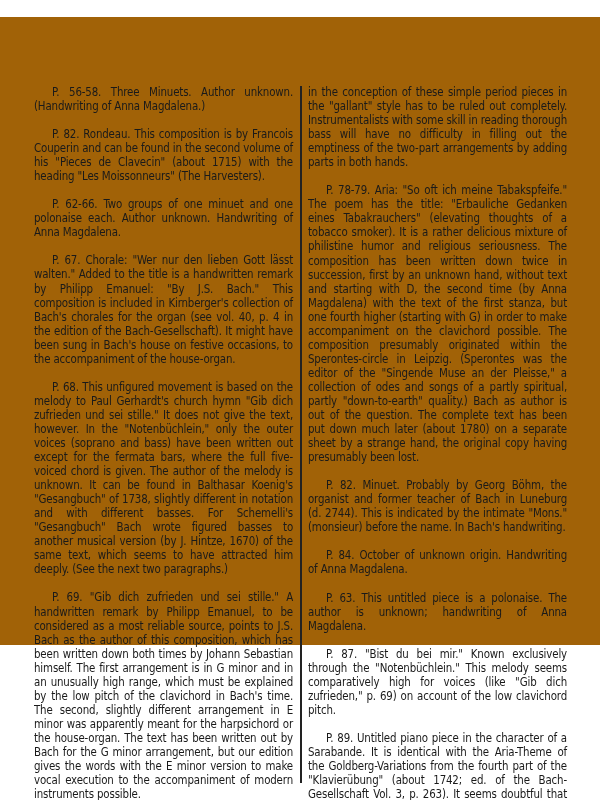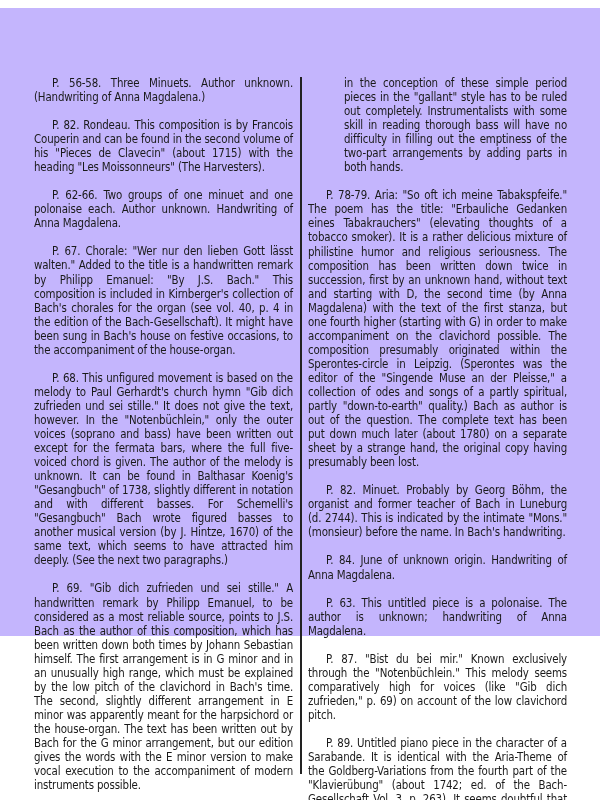--- a/index.html
+++ b/index.html
@@ -1,22 +1,22 @@
 <!DOCTYPE html>
 <html><head>
 <meta charset="utf-8">
 <style>
   html, body { margin: 0; padding: 0; background: #ffffff; }
   body { width: 600px; height: 800px; position: relative; overflow: hidden; }
-  .page { position: absolute; left: 0; top: 8px; width: 600px; height: 628px; background: #c4b5fd; }
+  .page { position: absolute; left: 0; top: 17px; width: 600px; height: 628px; background: #a16207; }
   .col { position: absolute; top: 68px; width: 259px; font-family: "DejaVu Sans Condensed", "Liberation Sans Narrow", "Liberation Sans", sans-serif; font-size: 11.4px; line-height: 14.05px; color: #1a1a1a; text-align: justify; letter-spacing: -0.15px; }
   .col-left { left: 34px; }
   .col-right { left: 308px; }
   .col p { margin: 0 0 14px 0; text-indent: 18px; hyphens: manual; }
-  .col p.cont { text-indent: 0; margin-left: 36px; }
+  .col p.cont { text-indent: 0; }
   .divider { position: absolute; left: 300px; top: 69px; width: 1.5px; height: 697px; background: #222; }
 </style>
 </head>
 <body>
 
 <div class="page">
   <div class="col col-left">
     <p>P. 56-58. Three Minuets. Author unknown. (Handwriting of Anna Magdalena.)</p>
     <p>P. 82. Rondeau. This composition is by Francois Couperin and can be found in the second volume of his "Pieces de Clavecin" (about 1715) with the heading "Les Moissonneurs" (The Harvesters).</p>
     <p>P. 62-66. Two groups of one minuet and one polonaise each. Author unknown. Handwriting of Anna Magdalena.</p>
@@ -25,18 +25,18 @@
     <p>P. 69. "Gib dich zufrieden und sei stille." A handwrit­ten remark by Philipp Emanuel, to be considered as a most reliable source, points to J.S. Bach as the author of this composition, which has been written down both times by Johann Sebastian himself. The first arrangement is in G minor and in an unusually high range, which must be explained by the low pitch of the clavichord in Bach's time. The second, slightly different arrangement in E minor was apparently meant for the harpsichord or the house-organ. The text has been written out by Bach for the G minor arrangement, but our edition gives the words with the E minor version to make vocal execution to the accompaniment of modern instruments possible.</p>
     <p>P. 71-77. Two minuets, marches, and polonaises by unknown authors. The possibility of Bach having any part</p>
   </div>
 
   <div class="divider"></div>
 
   <div class="col col-right">
     <p class="cont">in the conception of these simple period pieces in the "gallant" style has to be ruled out completely. Instrumentalists with some skill in reading thorough bass will have no difficulty in filling out the emptiness of the two-part arrangements by adding parts in both hands.</p>
     <p>P. 78-79. Aria: "So oft ich meine Tabakspfeife." The poem has the title: "Erbauliche Gedanken eines Tabakrauchers" (elevating thoughts of a tobacco smoker). It is a rather delicious mixture of philistine humor and religious seriousness. The composition has been written down twice in succession, first by an unknown hand, with­out text and starting with D, the second time (by Anna Magdalena) with the text of the first stanza, but one fourth higher (starting with G) in order to make accompa­niment on the clavichord possible. The composition pre­sumably originated within the Sperontes-circle in Leipzig. (Sperontes was the editor of the "Singende Muse an der Pleisse," a collection of odes and songs of a partly spiritu­al, partly "down-to-earth" quality.) Bach as author is out of the question. The complete text has been put down much later (about 1780) on a separate sheet by a strange hand, the original copy having presumably been lost.</p>
     <p>P. 82. Minuet. Probably by Georg Böhm, the organist and former teacher of Bach in Luneburg (d. 2744). This is indicated by the intimate "Mons." (monsieur) before the name. In Bach's handwriting.</p>
-    <p>P. 84. June of unknown origin. Handwriting of Anna Magdalena.</p>
+    <p>P. 84. October of unknown origin. Handwriting of Anna Magdalena.</p>
     <p>P. 63. This untitled piece is a polonaise. The author is unknown; handwriting of Anna Magdalena.</p>
     <p>P. 87. "Bist du bei mir." Known exclusively through the "Notenbüchlein." This melody seems comparatively high for voices (like "Gib dich zufrieden," p. 69) on account of the low clavichord pitch.</p>
     <p>P. 89. Untitled piano piece in the character of a Sarabande. It is identical with the Aria-Theme of the Goldberg-Variations from the fourth part of the "Klavierübung" (about 1742; ed. of the Bach-Gesellschaft Vol. 3, p. 263). It seems doubtful that Bach was the com-</p>
   </div>
 </div>
 
 </body></html>

